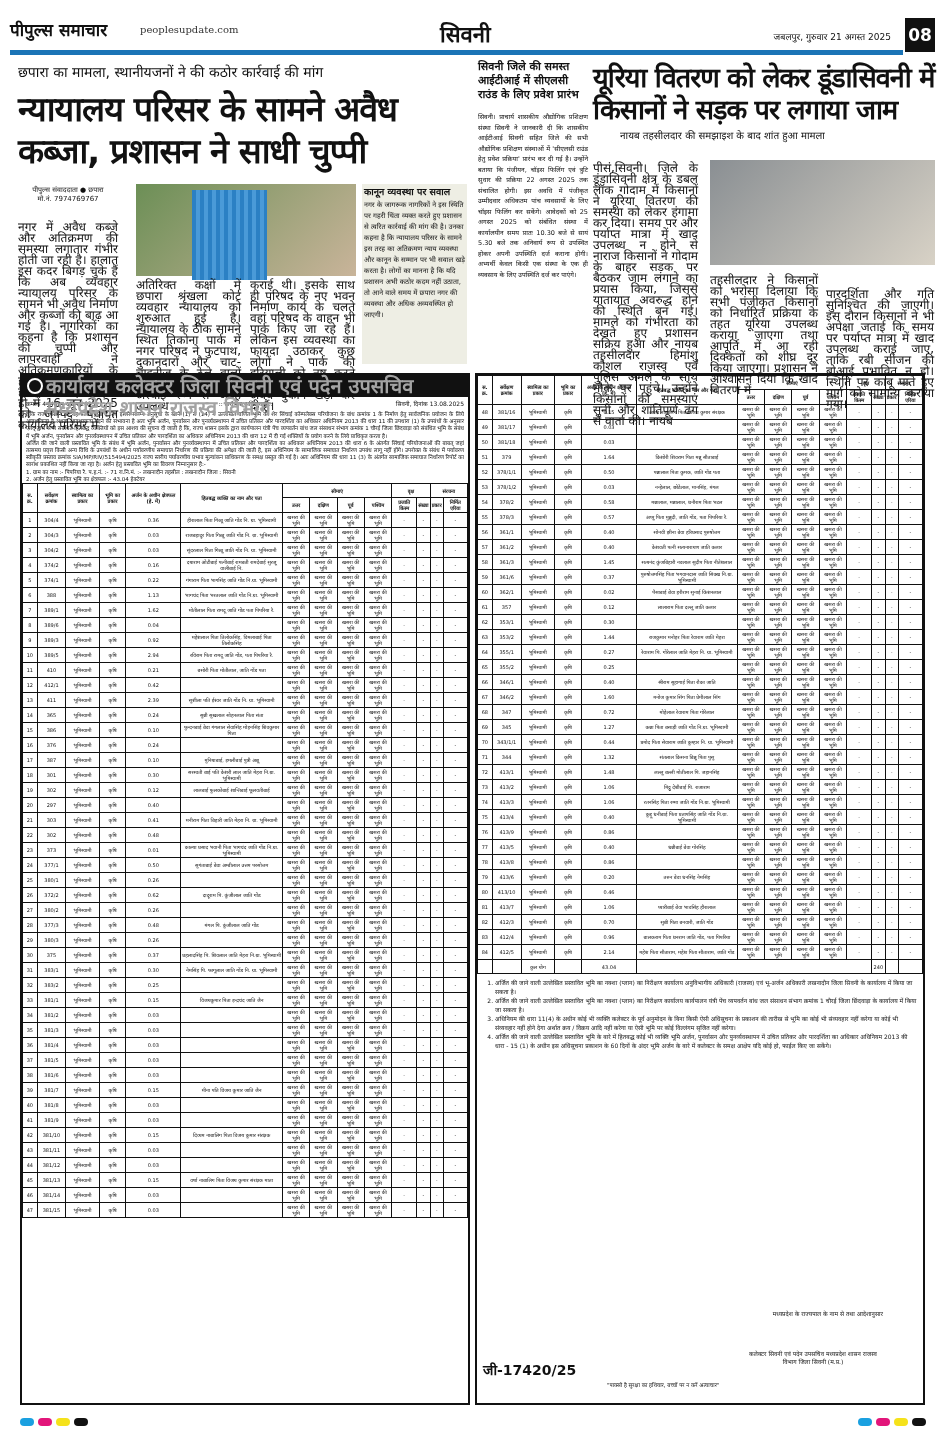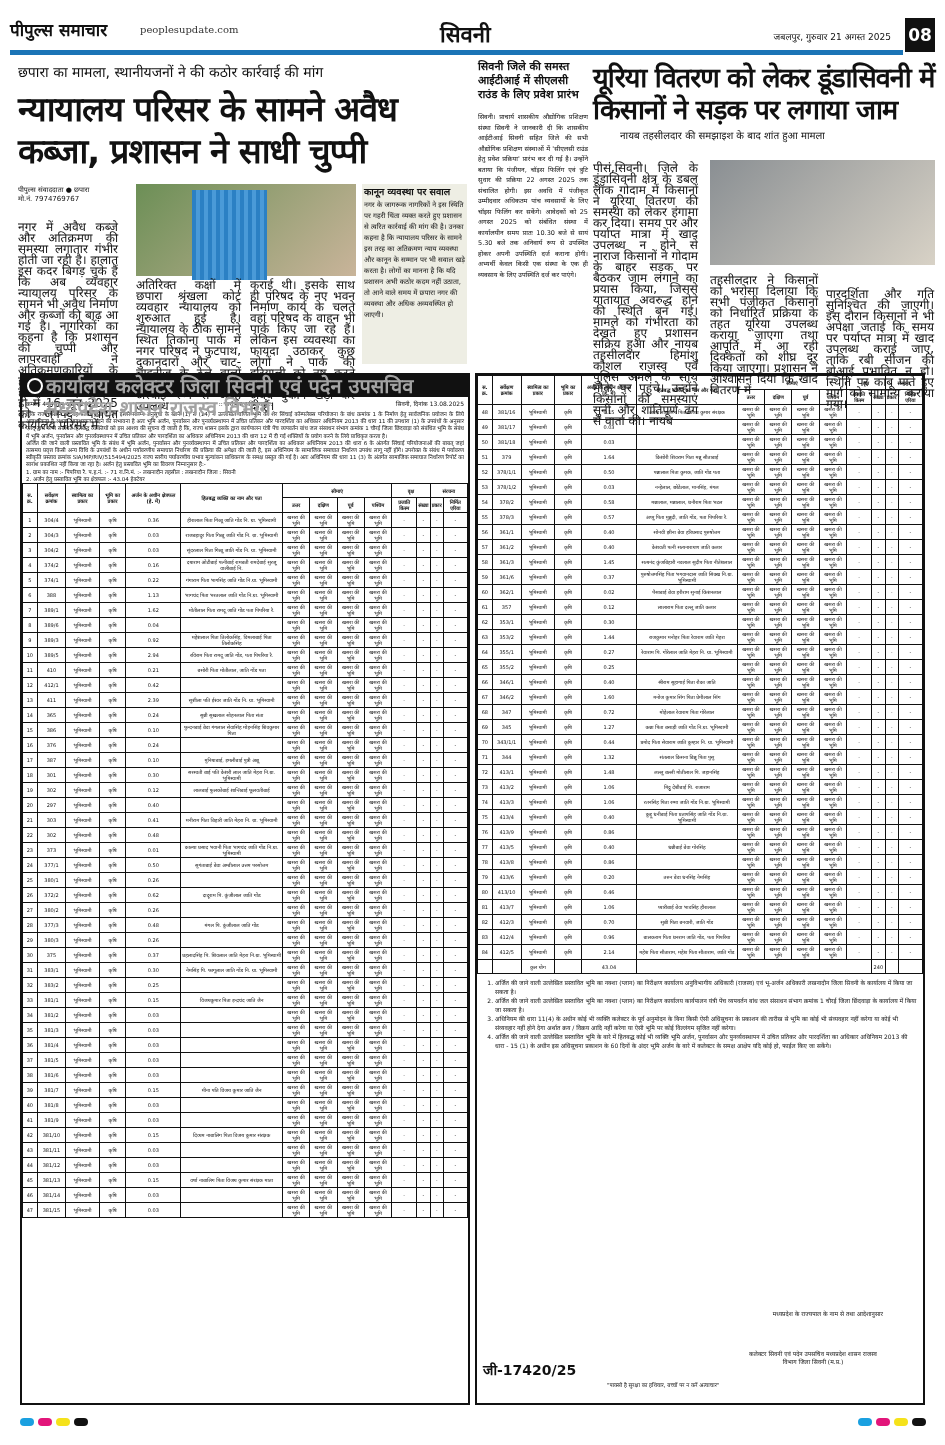--- a/index.html
+++ b/index.html
@@ -6,21 +6,21 @@
 body{width:945px;height:1445px;background:#fff;font-family:"DejaVu Sans",sans-serif;color:#111;position:relative;overflow:hidden}
 .hdr{position:absolute;left:10px;top:18px;width:925px;height:34px}
 .logo{position:absolute;left:0;top:0;font-family:"DejaVu Serif",serif;font-weight:bold;font-size:17px}
 .site{position:absolute;left:130px;top:6px;font-family:"DejaVu Serif",serif;font-size:10px;color:#333}
 .city{position:absolute;left:430px;top:0;font-family:"DejaVu Serif",serif;font-weight:bold;font-size:22px}
 .date{position:absolute;right:44px;top:12px;font-size:9px}
 .pgno{position:absolute;right:0;top:0;width:30px;height:34px;background:#111;color:#fff;font-weight:bold;font-size:17px;text-align:center;line-height:34px}
 .hline{position:absolute;left:10px;top:50px;width:893px;height:5px;background:#1b74b6}
 .kicker{position:absolute;left:18px;top:62px;font-size:14px;font-weight:normal}
 .headline{position:absolute;left:18px;top:88px;width:450px;font-size:34px;font-weight:bold;line-height:42px;font-family:"DejaVu Sans",sans-serif;letter-spacing:-1px}
-.byline{position:absolute;left:18px;top:185px;width:100px;font-size:7px;}
+.byline{position:absolute;left:18px;top:185px;width:100px;font-size:7px;text-align:center}
 .col{position:absolute;font-size:12px;line-height:11px;text-align:justify}
 .photo{position:absolute;background:linear-gradient(135deg,#6c8f56,#c9b49a)}
 .shed{position:absolute;left:192px;top:190px;width:75px;height:90px;background:repeating-linear-gradient(90deg,#2b80c4 0 4px,#4a9ad8 4px 8px)}
 .box{position:absolute;left:362px;top:184px;width:105px;height:180px;background:#eeeee4;padding:2px;font-size:7px;line-height:11px}
 .box h3{font-size:9.5px;margin-bottom:3px}
 .itihead{position:absolute;left:478px;top:60px;width:110px;font-size:11px;font-weight:bold;line-height:14px}
 .uhead{position:absolute;left:593px;top:62px;width:345px;font-size:27px;font-weight:bold;line-height:32px;letter-spacing:-1px}
 .usub{position:absolute;left:620px;top:128px;font-size:10px}
 .notice{position:absolute;left:20px;top:373px;width:450px;height:1032px;border:2px solid #111}
 .notice2{position:absolute;left:475px;top:373px;width:450px;height:1032px;border:2px solid #111}

